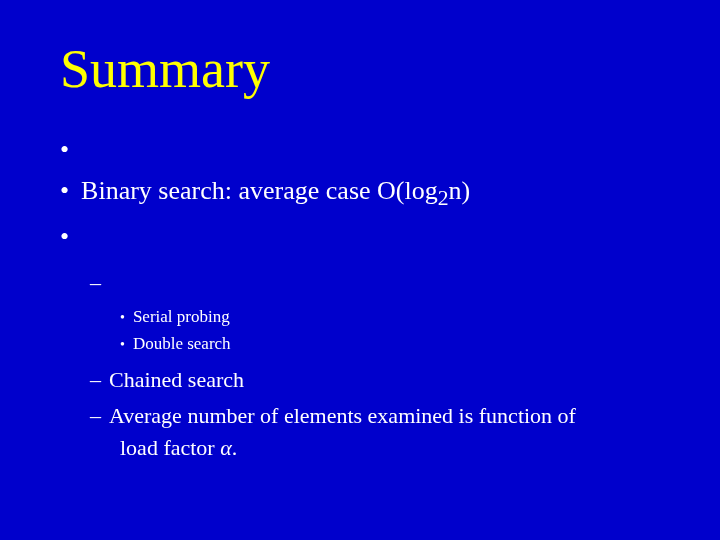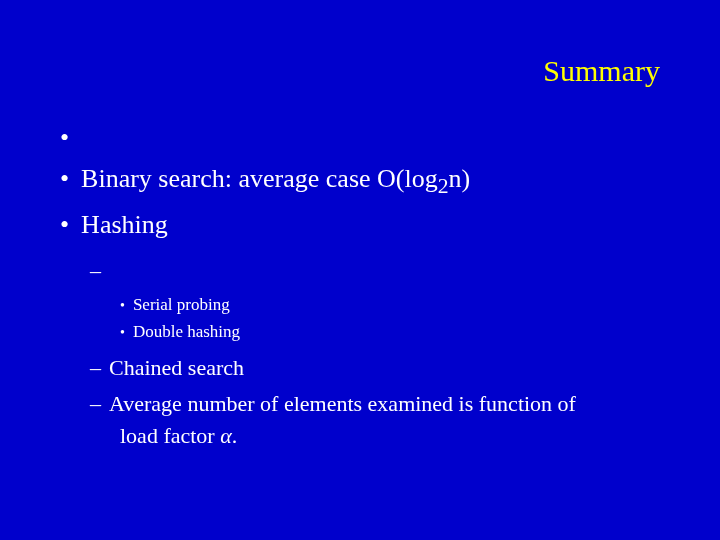--- a/index.html
+++ b/index.html
@@ -19,26 +19,26 @@
 
     .slide {
       width: 720px;
       height: 540px;
       padding: 30px 60px;
       display: flex;
       flex-direction: column;
     }
 
     .title {
-      text-align: right;
-      font-size: 30px;
+      text-align: left;
+      font-size: 54px;
       font-weight: normal;
       color: #ffff00;
       margin-bottom: 30px;
-      margin-top: 24px;
+      margin-top: 8px;
     }
 
     .content {
       display: flex;
       flex-direction: column;
       gap: 0px;
     }
 
     .bullet-item {
       display: flex;
@@ -116,36 +116,35 @@
       <span class="bullet-dot">•</span>
     </div>
 
     <div class="bullet-item">
       <span class="bullet-dot">•</span>
       <span>Binary search: average case O(log<sub>2</sub>n)</span>
     </div>
 
     <div class="bullet-item">
       <span class="bullet-dot">•</span>
-      <span>Hashing</span>
     </div>
 
     <div class="sub-section">
       <div class="dash-item">
         <span class="dash">–</span>
       </div>
 
       <div class="sub-bullet-section">
         <div class="sub-bullet-item">
           <span class="sub-bullet-dot">•</span>
           <span>Serial probing</span>
         </div>
         <div class="sub-bullet-item">
           <span class="sub-bullet-dot">•</span>
-          <span>Double hashing</span>
+          <span>Double search</span>
         </div>
       </div>
 
       <div class="dash-item">
         <span class="dash">–</span>
         <span>Chained search</span>
       </div>
 
       <div class="dash-item-multiline">
         <span class="dash">–</span>

